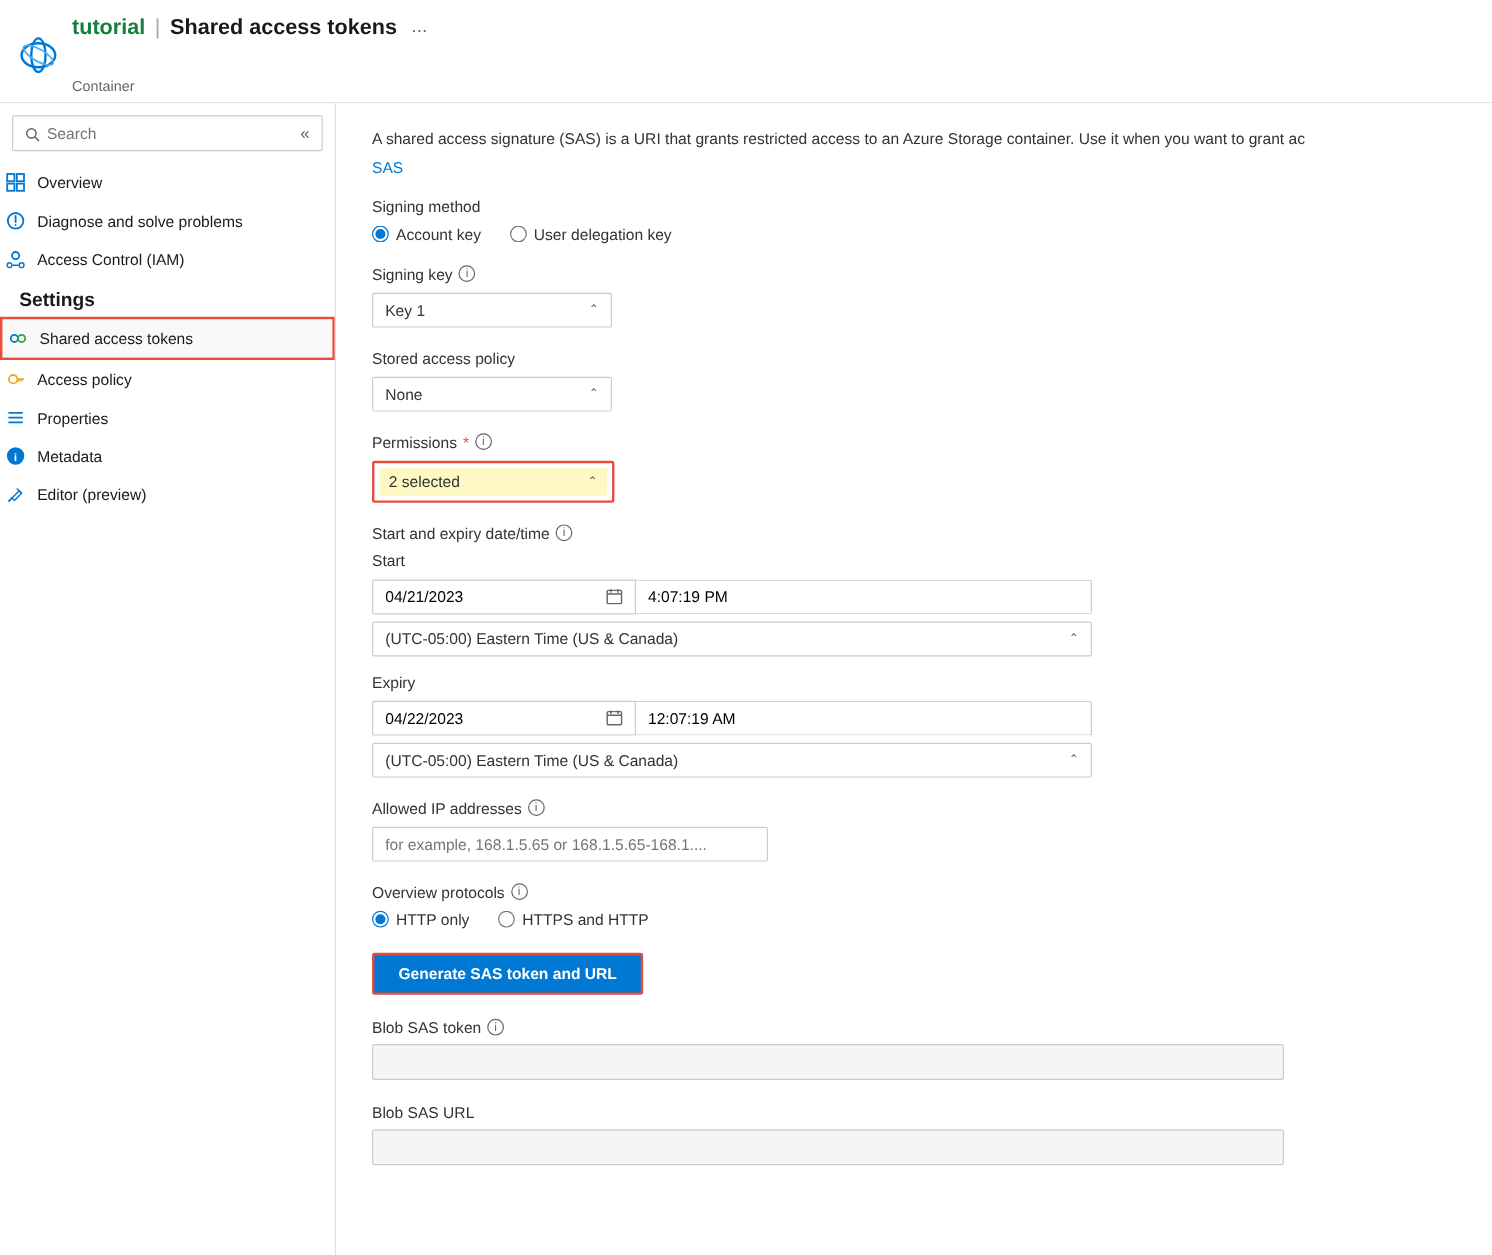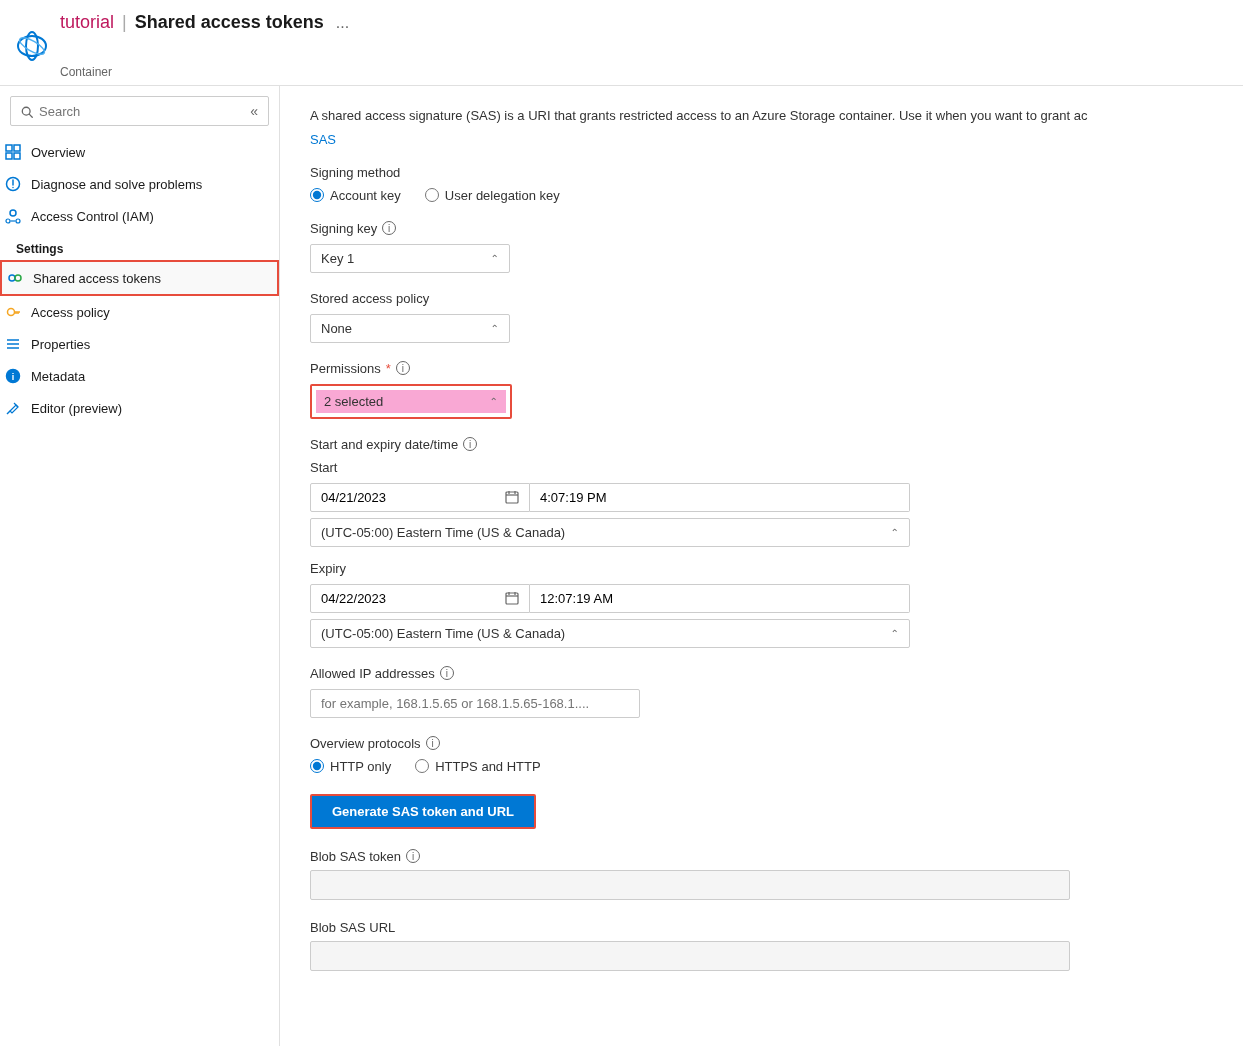--- a/index.html
+++ b/index.html
@@ -15,21 +15,21 @@
     
     
     .sidebar { width: 280px; border-right: 1px solid #e0e0e0; display: flex; flex-direction: column; overflow-y: auto; flex-shrink: 0; }
     .search-box { display: flex; align-items: flex-end; margin: 10px; border: 1px solid #ccc; border-radius: 2px; padding: 6px 10px; gap: 6px; }
     .search-box input { border: none; outline: none; font-size: 13px; width: 100%; color: #333; }
     .sidebar-collapse { margin-left: auto; cursor: pointer; color: #666; font-size: 14px; }
     
     .nav-item { display: flex; align-items: center; padding: 8px 5px; cursor: pointer; color: #1a1a1a; gap: 10px; font-size: 13px; }
     .nav-item .icon { width: 16px; height: 16px; flex-shrink: 0; display: flex; align-items: center; justify-content: center; }
     
-    .section-header { padding: 10px 16px 4px 16px; font-size: 12px; font-weight: 600; color: #1a1a1a; }
+    .section-header { padding: 10px 16px 4px 16px; font-size: 16px; font-weight: 600; color: #1a1a1a; }
     
     .nav-item-shared { border: 2px solid #e74c3c; background: #f9f9f9; }
     
     
     .main { flex: 1; overflow-y: auto; padding: 20px 30px; }
     
     .description { font-size: 13px; color: #333; margin-bottom: 6px; max-width: 850px; line-height: 1.5; }
     .sas-link { color: #0078d4; text-decoration: none; }
     
     .form-section { margin-top: 18px; }
@@ -38,21 +38,21 @@
     .info-icon { width: 14px; height: 14px; border-radius: 50%; border: 1.5px solid #666; display: inline-flex; align-items: center; justify-content: center; font-size: 10px; color: #666; cursor: help; flex-shrink: 0; }
     
     .radio-group { display: flex; align-items: center; gap: 24px; }
     .radio-item { display: flex; align-items: center; gap: 6px; cursor: pointer; }
     .radio-item input[type=radio] { accent-color: #0078d4; width: 14px; height: 14px; }
     
     .select-box { display: flex; align-items: center; border: 1px solid #ccc; border-radius: 2px; padding: 6px 10px; width: 200px; cursor: pointer; background: #fff; justify-content: space-between; font-size: 13px; }
     .chevron { color: #666; font-size: 10px; }
     
     .permissions-box { border: 2px solid #e74c3c; border-radius: 2px; padding: 4px; display: inline-block; }
-    .permissions-select { display: flex; align-items: center; border: none; padding: 4px 8px; width: 190px; cursor: pointer; background: #f9a8d4; justify-content: space-between; font-size: 13px; }
+    .permissions-select { display: flex; align-items: center; border: none; padding: 4px 8px; width: 190px; cursor: pointer; background: #fef9c3; justify-content: space-between; font-size: 13px; }
     
     .datetime-section { margin-top: 18px; }
     .datetime-group { display: flex; align-items: center; gap: 0; margin-bottom: 6px; }
     .date-input { display: flex; align-items: center; border: 1px solid #ccc; border-radius: 2px 0 0 2px; padding: 6px 10px; width: 220px; font-size: 13px; background: #fff; }
     .date-input input { border: none; outline: none; font-size: 13px; flex: 1; }
     .calendar-icon { color: #666; cursor: pointer; }
     .time-input { border: 1px solid #ccc; border-left: none; border-radius: 0 2px 2px 0; padding: 6px 10px; width: 380px; font-size: 13px; background: #fff; }
     .time-input input { border: none; outline: none; font-size: 13px; width: 100%; }
     
     .timezone-select { display: flex; align-items: center; border: 1px solid #ccc; border-radius: 2px; padding: 6px 10px; width: 600px; cursor: pointer; background: #fff; justify-content: space-between; font-size: 13px; margin-top: 0; }
@@ -75,21 +75,21 @@
 <body>
 
 <div class="header">
   <svg class="azure-logo header-logo" viewBox="0 0 32 32" xmlns="http://www.w3.org/2000/svg">
     <ellipse cx="16" cy="16" rx="14" ry="10" fill="none" stroke="#0078d4" stroke-width="2"></ellipse>
     <ellipse cx="16" cy="16" rx="6" ry="14" fill="none" stroke="#0078d4" stroke-width="2"></ellipse>
     <ellipse cx="16" cy="16" rx="14" ry="5" fill="none" stroke="#50b0f0" stroke-width="1.5" transform="rotate(30,16,16)"></ellipse>
   </svg>
   <div class="header-text">
     <div style="display:flex;align-items:center;gap:4px;">
-      <span style="font-size:18px;font-weight:400;color:#be185d;">tutorial</span>
+      <span style="font-size:18px;font-weight:700;color:#15803d;">tutorial</span>
       <span style="font-size:18px;color:#aaa;margin:0 4px;">|</span>
       <span style="font-size:18px;font-weight:600;color:#1a1a1a;">Shared access tokens</span>
       <span style="color:#666;margin-left:8px;cursor:pointer;font-size:16px;">...</span>
     </div>
     <div style="font-size:12px;color:#666;margin-top:32px;">Container</div>
   </div>
 </div>
 
 <div class="layout">
 

